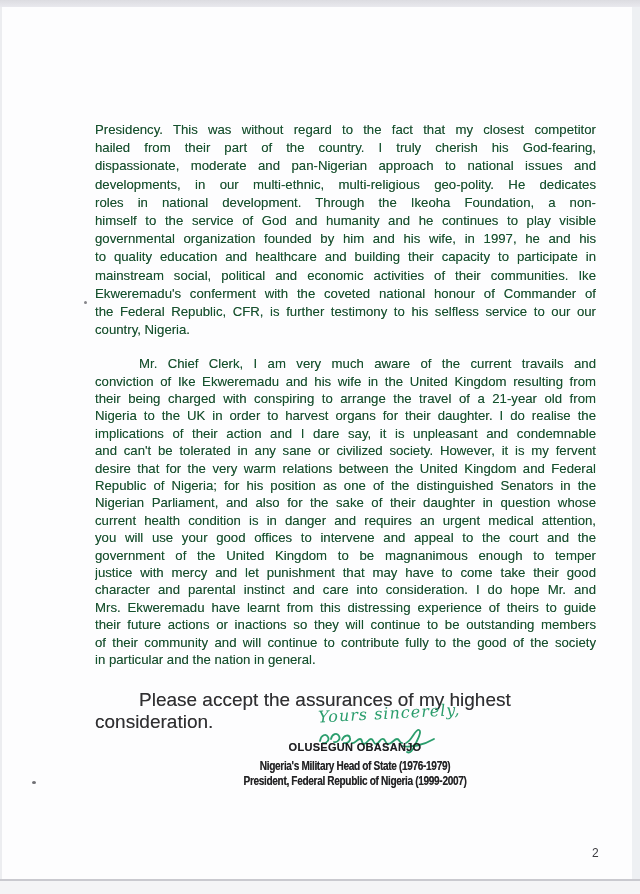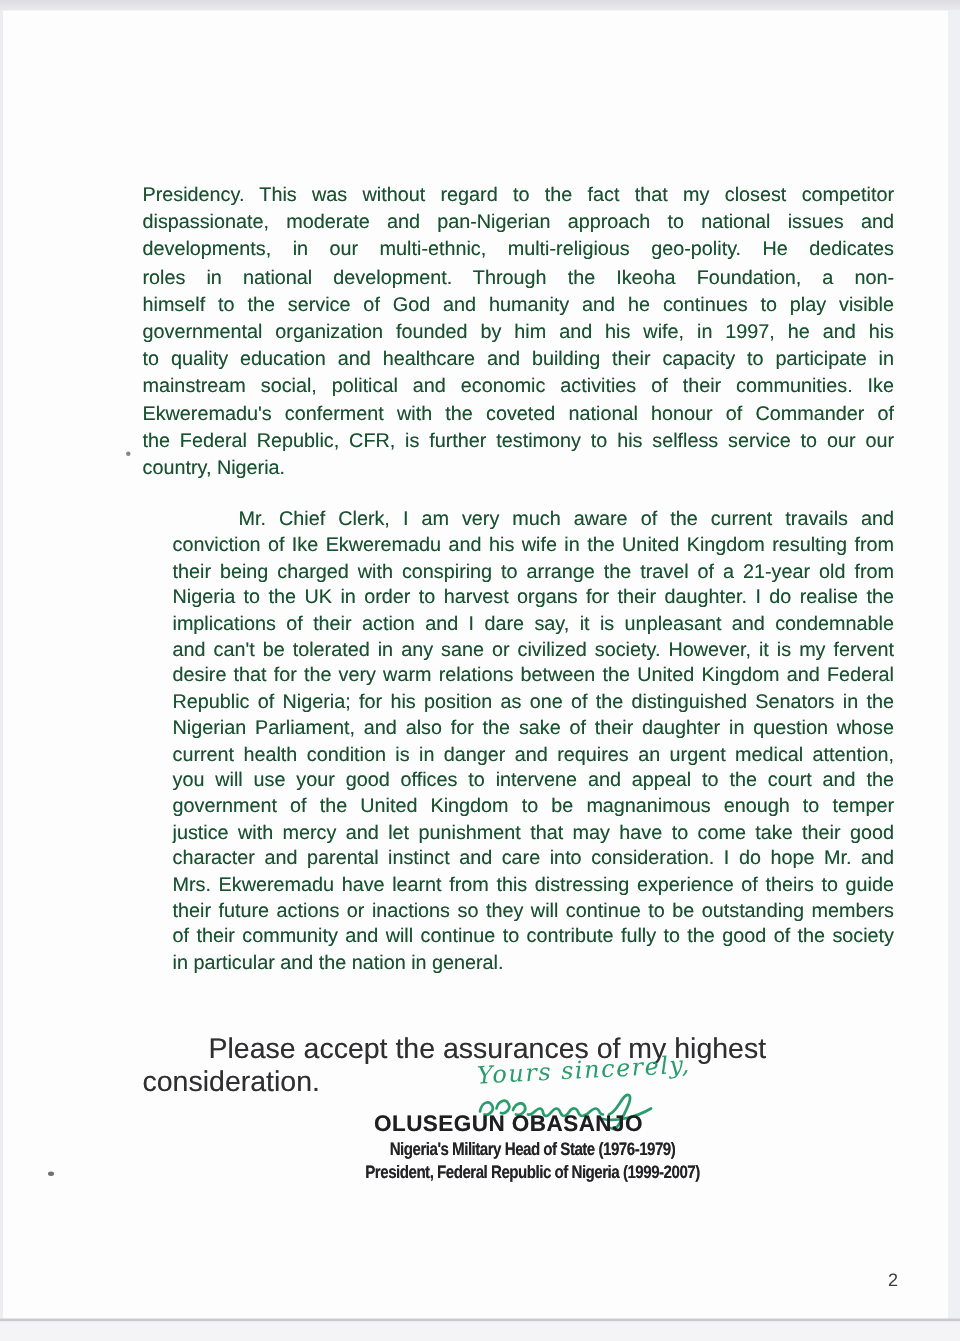--- a/index.html
+++ b/index.html
@@ -19,43 +19,43 @@
   .speck-a { left:84px; top:301px; width:3px; height:3px; }
   .speck-b { left:32px; top:781px; width:4px; height:3px; background:#6f6f74; }
 
   
   .letter-body {
     position:absolute; left:95px; top:121px; width:501px;
     color:#14532d; font-size:13.2px;
     text-shadow:0 0 0.4px rgba(40,40,40,0.45);
   }
   .para-0 .pline { line-height:18.2px; height:18.2px; }
-  .para-1 { margin-top:16px;margin-left:20px; }
+  .para-1 { margin-top:16px; }
   .para-1 .pline { line-height:17.4px; height:17.4px; }
   .pline { text-align:justify; text-align-last:justify; overflow:hidden; white-space:normal; }
   .pline.last { text-align-last:left; }
   .pline.indent { text-indent:44px; }
 
   .closing-line {
     position:absolute; left:95px; top:689px; width:501px;
     color:#2f2f31; font-size:19px; text-indent:44px;
     text-shadow:0 0 0.4px rgba(40,40,40,0.45);
   }
 
   
   .valediction {
     position:absolute; left:318px; top:703px; width:170px;
     font-family:"DejaVu Serif", serif; font-style:italic;
     font-size:16px; letter-spacing:1px;
     transform:rotate(-3deg);
   }
   .signature-svg { position:absolute; left:314px; top:726px; overflow:visible; }
   .signatory-name {
-    position:absolute; left:224px; top:741px; width:230px; text-align:center;
-    font-weight:bold; font-size:15px; letter-spacing:0.3px; color:#1f1f22;
+    position:absolute; left:240px; top:741px; width:230px; text-align:center;
+    font-weight:bold; font-size:11px; letter-spacing:0.3px; color:#1f1f22;
     text-shadow:0 0 0.4px rgba(20,20,20,0.5);
   }
   .signatory-title {
     position:absolute; left:170px; width:370px; text-align:center;
     font-weight:bold; font-size:12px; letter-spacing:-0.4px; color:#232325;
     transform:scaleX(0.84); transform-origin:50% 50%;
     text-shadow:0 0 0.4px rgba(20,20,20,0.5);
   }
   .signatory-title-1 { top:759px; }
   .signatory-title-2 { top:774px; }
@@ -72,20 +72,21 @@
 <div class="scan-bottom-area"></div>
 <div class="speck speck-a"></div>
 <div class="speck speck-b"></div>
 
 <div>
 
   <div class="letter-body">
 
   <div class="para para-0">
         <div class="pline">Presidency. This was without regard to the fact that my closest competitor</div>
+        <div class="pline">hailed from their part of the country. I truly cherish his God-fearing,</div>
         <div class="pline">dispassionate, moderate and pan-Nigerian approach to national issues and</div>
         <div class="pline">developments, in our multi-ethnic, multi-religious geo-polity. He dedicates</div>
         <div class="pline">roles in national development. Through the Ikeoha Foundation, a non-</div>
         <div class="pline">himself to the service of God and humanity and he continues to play visible</div>
         <div class="pline">governmental organization founded by him and his wife, in 1997, he and his</div>
         <div class="pline">to quality education and healthcare and building their capacity to participate in</div>
         <div class="pline">mainstream social, political and economic activities of their communities. Ike</div>
         <div class="pline">Ekweremadu's conferment with the coveted national honour of Commander of</div>
         <div class="pline">the Federal Republic, CFR, is further testimony to his selfless service to our our</div>
         <div class="pline last">country, Nigeria.</div>

